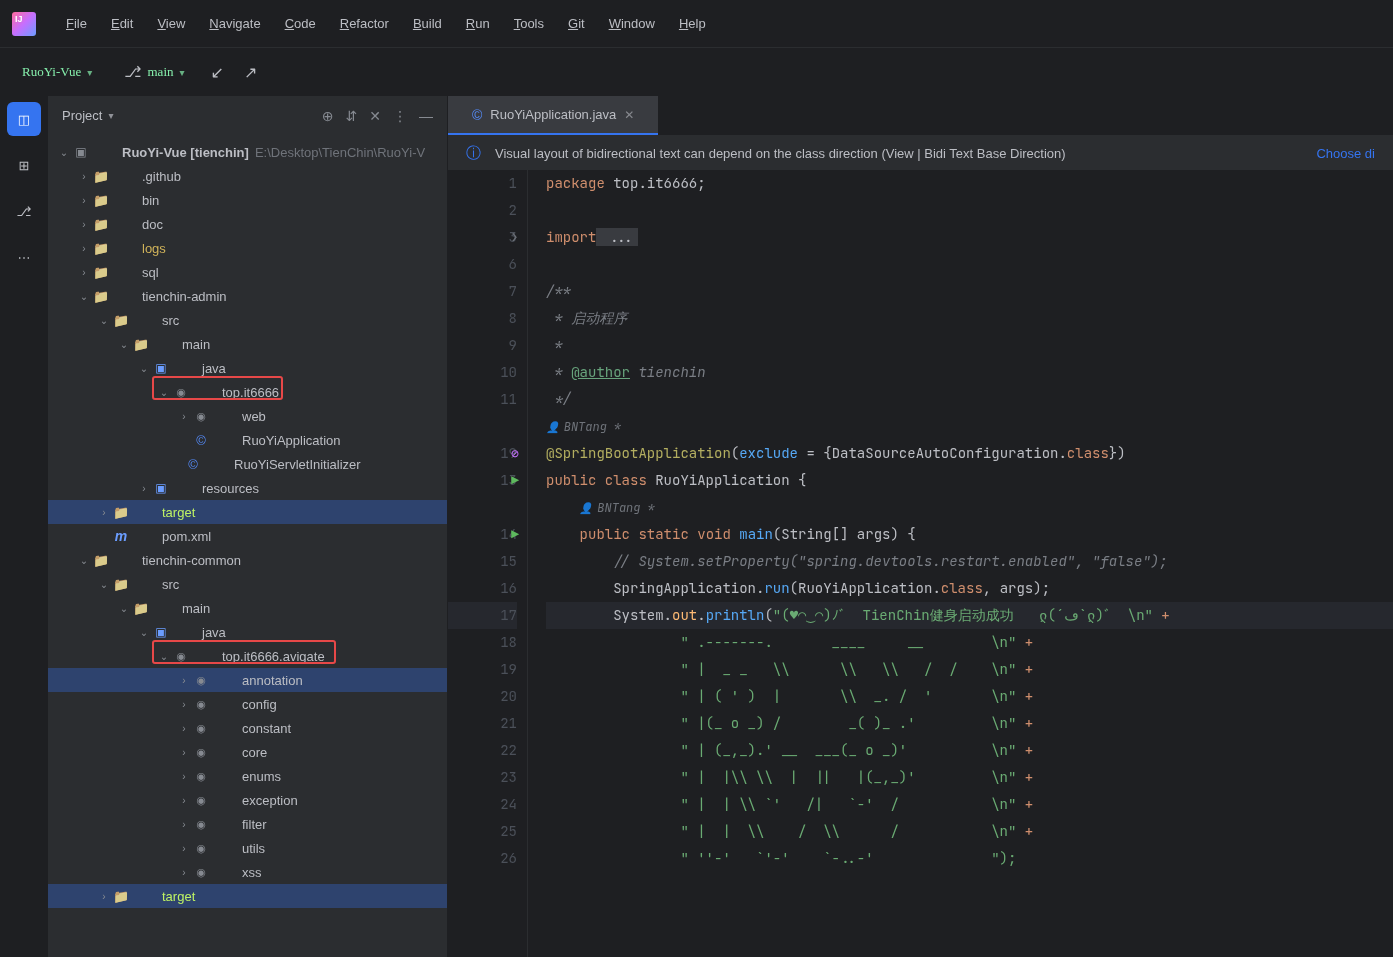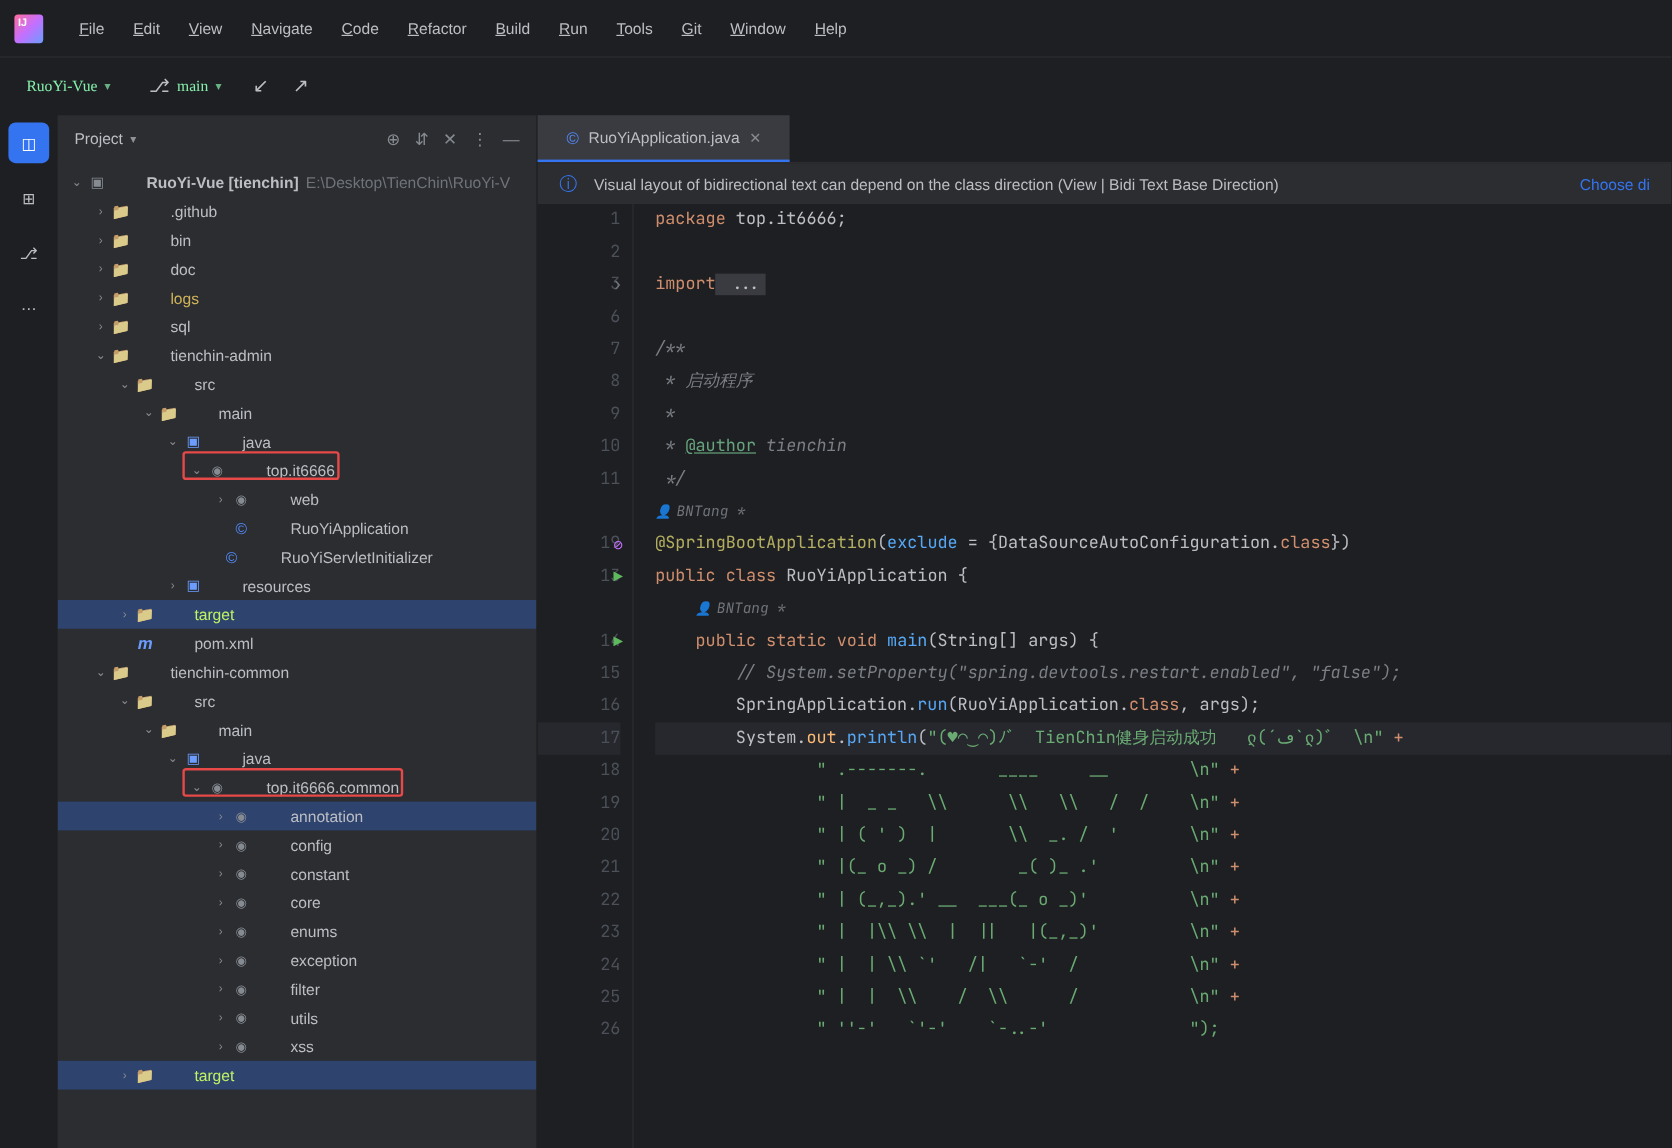--- a/index.html
+++ b/index.html
@@ -385,21 +385,21 @@
             <span class="tree-label ">main</span>
           </div>
           <div class="tree-row" style="padding-left: 88px;">
             <span class="tree-arrow">⌄</span>
             <span class="tree-icon src-icon"></span>
             <span class="tree-label ">java</span>
           </div>
           <div class="tree-row" style="padding-left: 108px;">
             <span class="tree-arrow">⌄</span>
             <span class="tree-icon pkg-icon"></span>
-            <span class="tree-label ">top.it6666.common</span>
+            <span class="tree-label ">top.it6666.avigate</span>
           </div>
           <div class="tree-row selected" style="padding-left: 128px;">
             <span class="tree-arrow">›</span>
             <span class="tree-icon pkg-icon"></span>
             <span class="tree-label ">annotation</span>
           </div>
           <div class="tree-row" style="padding-left: 128px;">
             <span class="tree-arrow">›</span>
             <span class="tree-icon pkg-icon"></span>
             <span class="tree-label ">config</span>

